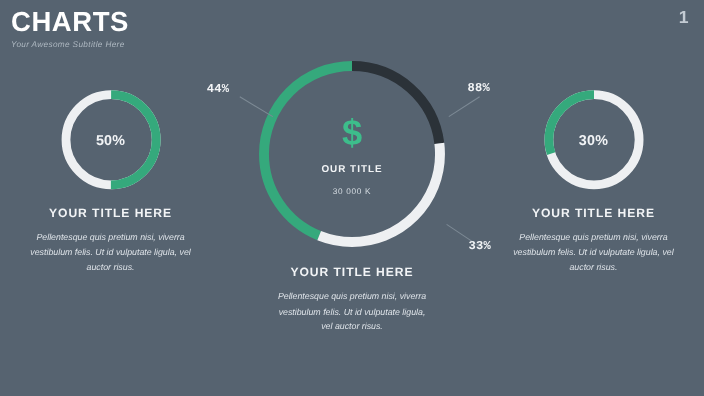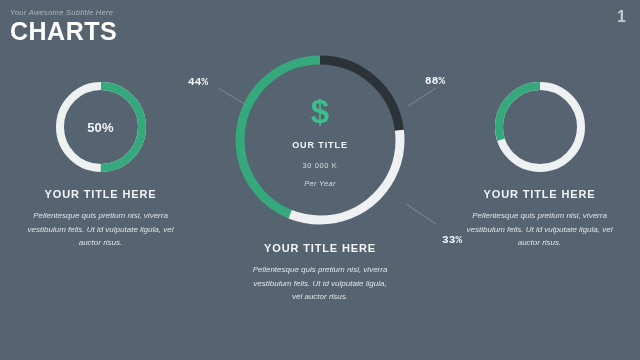--- a/index.html
+++ b/index.html
@@ -102,21 +102,21 @@
     font-size:11px;
     font-weight:bold;
     color:#f2f4f6;
     letter-spacing:0.2px;
     white-space:nowrap;
     font-family:Liberation Mono, monospace;
   }
 
   #callout-44 { left:188px; top:76px; }
   #callout-88 { left:425px; top:75px; }
-  #callout-33 { left:426px; top:234px;margin-left:16px; }
+  #callout-33 { left:426px; top:218px; }
 
   .leader { position:absolute; overflow:visible; }
   #leader-44 { left:218px; top:88px;  }
   #leader-88 { left:404px; top:88px;  }
   #leader-33 { left:404px; top:204px; }
 
   
   .block { margin-top:12px; }
 
   .block-title {
@@ -136,22 +136,22 @@
     max-width:152px;
   }
 
   #col-center .block { margin-top:14px; }
   #col-center .block-body { max-width:136px; }
 </style>
 </head>
 <body>
 
 <div id="header">
+  <div id="slide-title">CHARTS</div>
   <div id="slide-subtitle">Your Awesome Subtitle Here</div>
-  <div id="slide-title">CHARTS</div>
 </div>
 <div id="page-number">1</div>
 
 <div class="col" id="col-left">
   <div class="donut-wrap" id="donut-left-wrap" style="width:98px;height:98px;">
     <svg width="98" height="98" viewBox="0 0 98 98">
       <circle cx="49" cy="49" r="41" fill="none" stroke="#eef0f2" stroke-width="8"></circle>
       <circle id="arc-left-green" cx="49" cy="49" r="41" fill="none" stroke="#35a97c" stroke-width="8" transform="rotate(-90 49 49)" stroke-dasharray="128.8052987971815 257.610597594363" stroke-dashoffset="0"></circle>
     </svg>
     <div class="donut-center">
@@ -173,21 +173,20 @@
         <circle id="arc-c-white" cx="88" cy="88" r="80" fill="none" stroke="#eef0f2" stroke-width="9" stroke-dasharray="165.87609210954108 502.6548245743669" stroke-dashoffset="-115.61060965210439"></circle>
       </g>
     </svg>
     <div class="donut-center">
       <div id="center-stack">
         <svg id="dollar-icon" width="26" height="34" viewBox="0 0 26 34">
           <text x="13" y="28" text-anchor="middle" font-family="Liberation Sans, sans-serif" font-size="33" font-weight="bold" fill="#3dbd8b">$</text>
         </svg>
         <div id="center-heading">OUR TITLE</div>
         <div id="center-value">30 000 K</div>
-        <div id="center-period">Per Year</div>
       </div>
     </div>
   </div>
   <div class="block">
     <div class="block-title">YOUR TITLE HERE</div>
     <div class="block-body">Pellentesque quis pretium nisi, viverra vestibulum felis. Ut id vulputate ligula, vel auctor risus.</div>
   </div>
 </div>
 
 <svg class="leader" id="leader-44" width="34" height="20">
@@ -204,18 +203,21 @@
   <line x1="2" y1="0" x2="32" y2="20" stroke="#7d8a95" stroke-width="1"></line>
 </svg>
 <div class="callout" id="callout-33">33%</div>
 
 <div class="col" id="col-right">
   <div class="donut-wrap" id="donut-right-wrap" style="width:98px;height:98px;">
     <svg width="98" height="98" viewBox="0 0 98 98">
       <circle cx="49" cy="49" r="41" fill="none" stroke="#eef0f2" stroke-width="8"></circle>
       <circle id="arc-right-green" cx="49" cy="49" r="41" fill="none" stroke="#35a97c" stroke-width="8" transform="rotate(-90 49 49) scale(1,-1) translate(0,-98)" stroke-dasharray="77.2831792783089 257.610597594363" stroke-dashoffset="0"></circle>
     </svg>
+    <div class="donut-center">
+      <div class="donut-pct">30%</div>
+    </div>
   </div>
   <div class="block">
     <div class="block-title">YOUR TITLE HERE</div>
     <div class="block-body">Pellentesque quis pretium nisi, viverra vestibulum felis. Ut id vulputate ligula, vel auctor risus.</div>
   </div>
 </div>
 
 </body></html>

